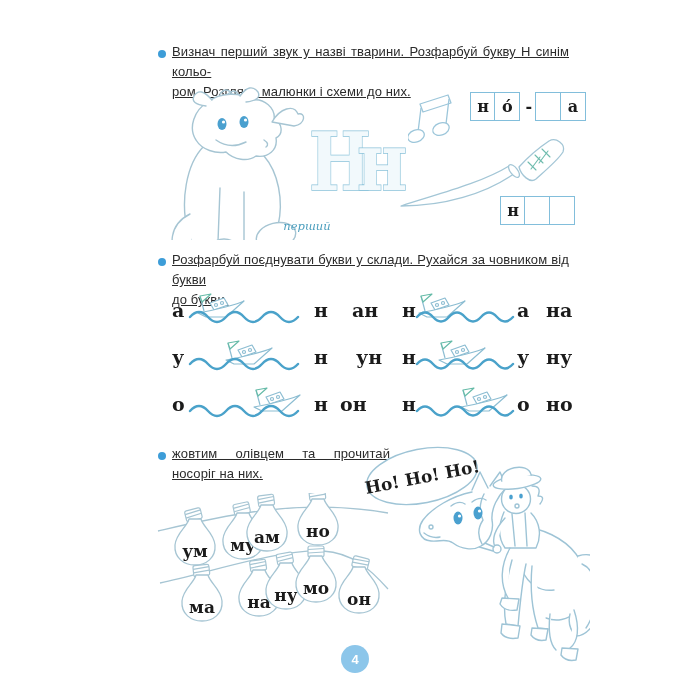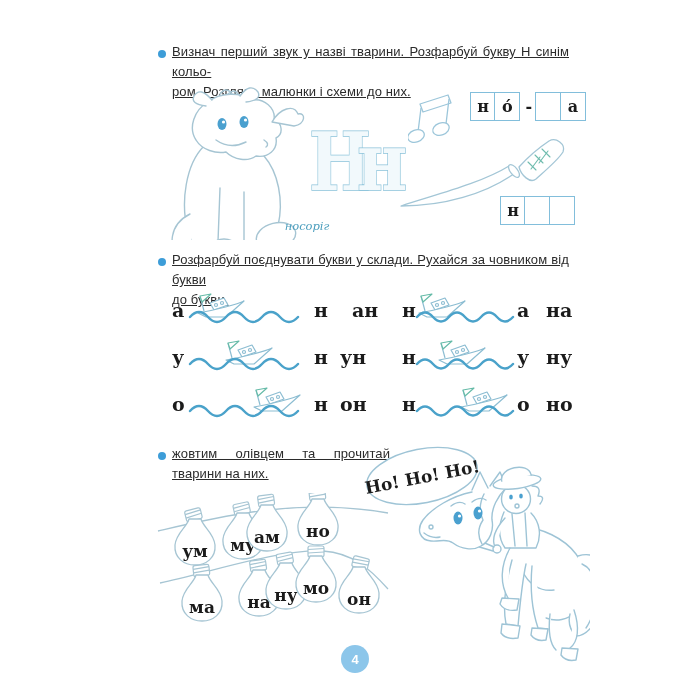--- a/index.html
+++ b/index.html
@@ -61,21 +61,21 @@
     <path fill="#fff" d="M80,12 Q90,-2 98,8 Q102,16 86,18"></path>
     <path d="M60,10 Q66,2 72,10 M68,10 Q74,4 78,10"></path>
     <path fill="#fff" d="M112,38 C120,24 134,20 138,30 C146,28 146,40 134,42 Z"></path>
     <ellipse cx="62" cy="40" rx="4.5" ry="6" fill="#4aa0cf" stroke="none"></ellipse>
     <ellipse cx="84" cy="38" rx="4.5" ry="6" fill="#4aa0cf" stroke="none"></ellipse>
     <circle cx="63.5" cy="38" r="1.6" fill="#fff" stroke="none"></circle>
     <circle cx="85.5" cy="36" r="1.6" fill="#fff" stroke="none"></circle>
     <path d="M56,56 Q70,66 86,58"></path>
     <path d="M104,56 Q110,60 106,63"></path>
   </svg>
-  <div class="caption" style="left:252px;top:219px;width:110px;text-align:center;">носоріг</div>
+  <div class="caption" style="left:252px;top:219px;width:110px;text-align:center;">перший</div>
 
   <svg class="art" style="left:300px;top:120px;" width="110" height="78" viewBox="0 0 110 78">
     <g transform="translate(9,70) scale(0.82,1)">
       <text x="0" y="0" font-family="DejaVu Serif, serif" font-size="80" font-weight="bold" fill="#f2f9fc" stroke="#8cc3da" stroke-width="1.5" paint-order="stroke">Н</text>
     </g>
     <g transform="translate(57,70) scale(0.86,1)">
       <text x="0" y="0" font-family="DejaVu Serif, serif" font-size="80" font-weight="bold" fill="#f2f9fc" stroke="#8cc3da" stroke-width="1.5" paint-order="stroke">н</text>
     </g>
   </svg>
 
@@ -138,21 +138,21 @@
     <span class="bl cyr" style="left:142px;">н</span>
     <span class="bl cyr" style="left:180px;">ан</span>
   </div>
   <div class="brow" style="left:172px;top:335px;width:210px;">
     <span class="bl cyr" style="left:0;">у</span>
     <svg style="left:16px;" width="122" height="38" viewBox="0 0 122 38">
       <use href="#boat" transform="translate(36,3)"></use>
         <use href="#waveL"></use>
       </svg>
     <span class="bl cyr" style="left:142px;">н</span>
-    <span class="bl cyr" style="left:168px;text-align:center;">ун</span>
+    <span class="bl cyr" style="left:184px;text-align:center;">ун</span>
   </div>
   <div class="brow" style="left:172px;top:382px;width:210px;">
     <span class="bl cyr" style="left:0;">о</span>
     <svg style="left:16px;" width="122" height="38" viewBox="0 0 122 38">
       <use href="#boat" transform="translate(64,3)"></use>
         <use href="#waveL"></use>
       </svg>
     <span class="bl cyr" style="left:142px;">н</span>
     <span class="bl cyr" style="left:168px;">он</span>
   </div>
@@ -181,21 +181,21 @@
       <use href="#boat" transform="translate(44,3)"></use>
         <use href="#waveR"></use>
       </svg>
     <span class="bl cyr" style="left:115px;">о</span>
     <span class="bl cyr" style="left:144px;">но</span>
   </div>
 
   <div class="bullet" style="left:158px;top:452px;"></div>
   <div class="inst" style="left:172px;top:444px;width:218px;">
     <div class="line">жовтим олівцем та прочитай</div>
-    <div class="line endline">тварини на них.</div>
+    <div class="line endline">носоріг на них.</div>
   </div>
 
   <svg class="art" style="left:148px;top:493px;" width="245" height="152" viewBox="0 0 245 152">
     <defs>
       <g id="bulbShape" fill="#fff" stroke="#a6c5d3" stroke-width="1.3" stroke-linejoin="round">
         <path d="M-6,-2 C-8,6 -19,12 -20,24 C-21,37 -11,44 0,44 C11,44 21,37 20,24 C19,12 8,6 6,-2 Z"></path>
       </g>
       <g id="bulbCap" fill="#fff" stroke="#a6c5d3" stroke-width="1.2">
         <rect x="-8" y="-12" width="16" height="11" rx="2"></rect>
         <line x1="-8" y1="-8.5" x2="8" y2="-9.5"></line>

